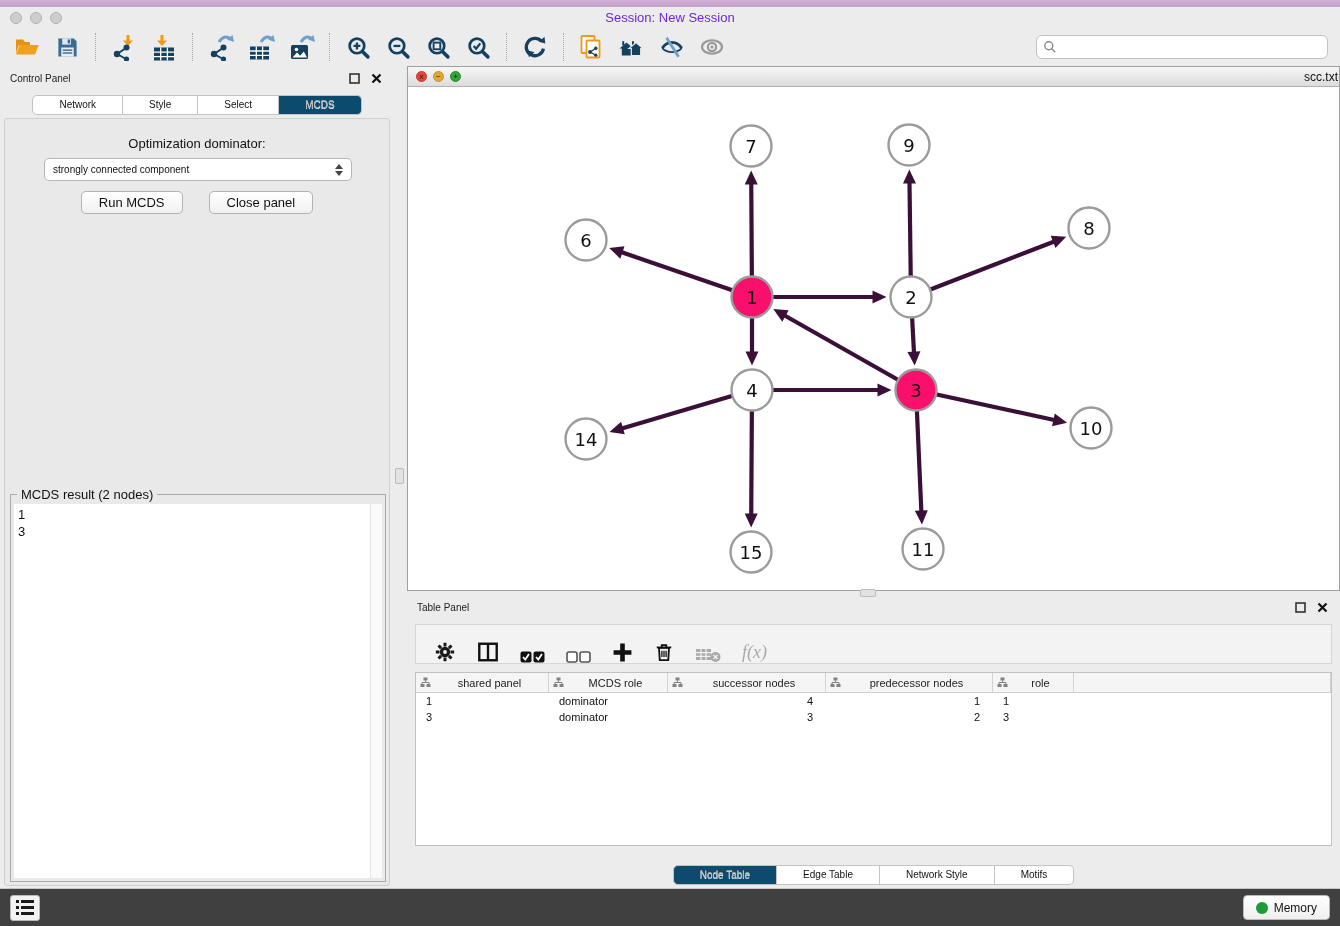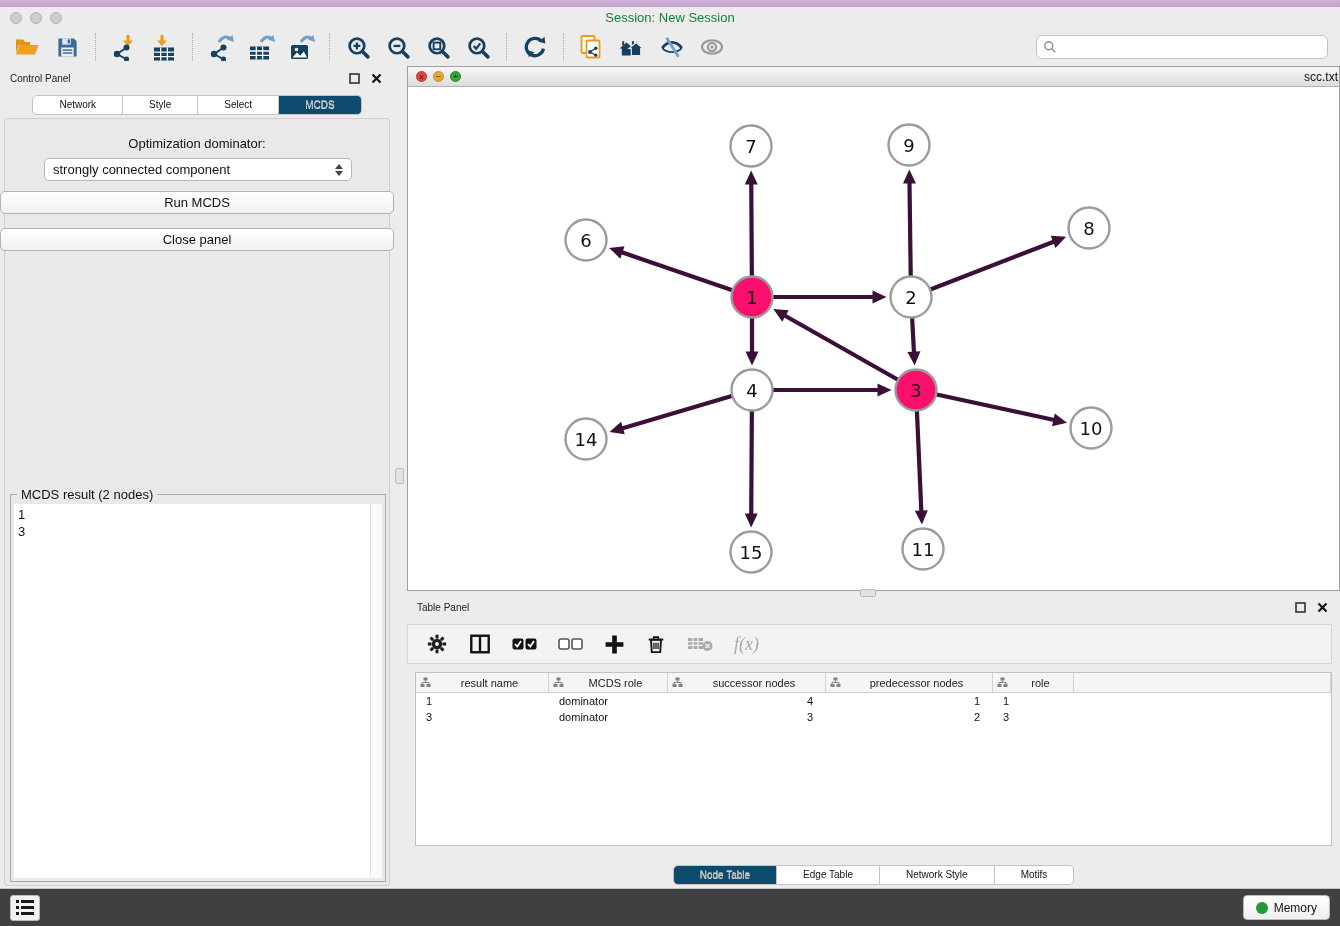--- a/index.html
+++ b/index.html
@@ -5,21 +5,21 @@
   * { box-sizing: border-box; margin: 0; padding: 0; }
   html,body { width:1340px; height:926px; }
   body { font-family:"Liberation Sans", sans-serif; background:#ececec; position:relative; overflow:hidden; }
   .abs { position:absolute; }
 
   
   .accent-strip { left:0; top:0; right:0; height:7px; background:linear-gradient(#cfb2d6,#c2a0ca); }
   .titlebar { left:0; top:7px; right:0; height:21px; display:flex; align-items:center; }
   .traffic-main { display:flex; gap:8px; margin-left:10px; }
   .traffic-main span { width:12px; height:12px; border-radius:50%; background:#cdcdcd; border:1px solid #b3b3b3; }
-  .main-title { position:absolute; left:0; right:0; text-align:center; color:#15803d; font-size:13px; }
+  .main-title { position:absolute; left:0; right:0; text-align:center; color:#6d28d9; font-size:13px; }
 
   
   .toolbar { left:0; top:28px; right:0; height:38px; display:flex; align-items:center; padding:0 12px 0 10px; gap:6px; }
   .tb-btn { width:34px; height:30px; display:flex; align-items:center; justify-content:center; }
   .tb-sep { width:1px; height:28px; border-left:1px dotted #a8a8a8; margin:0 5px; }
   .search-wrap { margin-left:auto; position:relative; }
   .search-input { width:292px; height:24px; border:1px solid #c2c2c2; border-radius:6px; background:#fff; padding:0 8px 0 26px; font-size:12px; outline:none; }
   .search-icon-s { position:absolute; left:7px; top:5px; }
 
   
@@ -27,26 +27,26 @@
   .panel-header { height:24px; display:flex; align-items:center; padding:0 10px; font-size:10px; color:#222; }
   .panel-header .spacer { flex:1; }
   .panel-hbtn { width:16px; height:16px; display:flex; align-items:center; justify-content:center; margin-left:6px; }
   .cp-body { position:absolute; left:4px; right:4px; top:52px; bottom:2px; background:#e9e9e9; border:1px solid #cfcfcf; border-radius:3px; }
   .tabstrip { position:absolute; left:0; right:0; top:29px; display:flex; justify-content:center; z-index:3; }
   .tab { font-size:10px; padding:3px 26px 4px; background:#fff; border:1px solid #c3c3c3; border-left:none; color:#111; cursor:default; }
   .tab:first-child { border-left:1px solid #c3c3c3; border-radius:5px 0 0 5px; }
   .tab:last-child { border-radius:0 5px 5px 0; }
   .tab.active-disabled { background:#0c4a6e; color:#b4b4b4; text-shadow:0 1px 0 #f2f2f2; }
   .opt-label { position:absolute; left:0; right:0; top:70px; text-align:center; font-size:13px; color:#111; }
-  .criterion-select { position:absolute; left:44px; top:92px; width:308px; height:23px; background:#fff; border:1px solid #b7b7b7; border-radius:5px; display:flex; align-items:center; padding:0 8px; font-size:13px; color:#111; }
+  .criterion-select { position:absolute; left:44px; top:92px; width:308px; height:23px; background:#fff; border:1px solid #b7b7b7; border-radius:5px; display:flex; align-items:center; padding:0 8px; font-size:10px; color:#111; }
   .stepper { margin-left:auto; display:flex; flex-direction:column; gap:2px; align-items:center; }
   .stepper i { width:0; height:0; border-left:4px solid transparent; border-right:4px solid transparent; display:block; }
   .stepper .up { border-bottom:5px solid #444; }
   .stepper .dn { border-top:5px solid #444; }
-  .cp-buttons { position:absolute; left:0; right:0; top:125px; display:flex; justify-content:center; gap:14px;flex-direction:column; }
+  .cp-buttons { position:absolute; left:0; right:0; top:125px; display:flex; justify-content:center; gap:26px; }
   .push-btn { height:23px; padding:0 17px; font-size:13px; color:#111; background:linear-gradient(#ffffff,#f1f1f1); border:1px solid #b2b2b2; border-radius:5px; }
   .mcds-result { position:absolute; left:10px; right:8px; top:428px; bottom:6px; border:1px solid #a9a9a9; }
   .mcds-legend { position:absolute; top:-8px; left:6px; background:#e9e9e9; padding:0 4px; font-size:13px; color:#111; }
   .mcds-text { position:absolute; left:3px; right:15px; top:9px; bottom:3px; background:#fff; font-size:13px; line-height:17px; padding:2px 4px; white-space:pre-line; color:#111; }
   .mcds-scroll { position:absolute; right:3px; top:9px; bottom:3px; width:12px; background:#fafafa; border-left:1px solid #e3e3e3; }
 
   
   .v-grab { left:395px; top:468px; width:9px; height:16px; background:#e2e2e2; border:1px solid #bcbcbc; border-radius:2px; }
   .h-grab { left:860px; top:589px; width:16px; height:8px; background:#e2e2e2; border:1px solid #bcbcbc; border-radius:2px; z-index:5; }
 
@@ -56,21 +56,21 @@
   .traffic-net { display:flex; gap:6px; margin-left:8px; z-index:2; }
   .traffic-net span { width:11px; height:11px; border-radius:50%; display:flex; align-items:center; justify-content:center; font-size:8px; font-weight:bold; color:rgba(0,0,0,.55); line-height:1; }
   .t-red   { background:#e3453e; border:1px solid #c03a33; }
   .t-yel   { background:#e5a733; border:1px solid #c78f2a; }
   .t-grn   { background:#35a53b; border:1px solid #2b8a31; }
   .net-title { position:absolute; left:0; right:1px; text-align:right; font-size:12px; color:#111; }
   .net-canvas { position:absolute; left:0; right:0; top:20px; bottom:0; background:#fff; overflow:hidden; }
 
   
   .table-panel { left:407px; top:595px; right:0; bottom:38px; background:#ececec; }
-  .tp-toolbar { position:absolute; left:0; right:8px; top:29px; height:40px; background:#f3f3f3; border:1px solid #d6d6d6; display:flex; align-items:center; gap:21px; padding-left:18px; }
+  .tp-toolbar { position:absolute; left:8px; right:8px; top:29px; height:40px; background:#f3f3f3; border:1px solid #d6d6d6; display:flex; align-items:flex-end; gap:21px; padding-left:18px; }
   .tp-tbtn { display:flex; align-items:center; justify-content:center; }
   .fx-label { font-family:"Liberation Serif", serif; font-style:italic; font-size:18px; color:#a9a9a9; }
   .tp-table { position:absolute; left:8px; right:8px; top:77px; height:174px; background:#fff; border:1px solid #c2c2c2; }
   .tp-head { display:grid; grid-template-columns:133px 119px 158px 167px 81px 1fr; height:20px; background:#f5f5f5; border-bottom:1px solid #cfcfcf; }
   .tp-hcell { display:flex; align-items:center; border-right:1px solid #d2d2d2; font-size:11px; color:#222; padding:0 4px; gap:4px; }
   .tp-hcell span { flex:1; text-align:center; }
   .tp-row { display:grid; grid-template-columns:133px 119px 158px 167px 81px 1fr; height:16px; font-size:11px; color:#111; }
   .tp-cell { display:flex; align-items:center; padding:0 10px; overflow:hidden; }
   .tp-cell.r { justify-content:flex-end; padding-right:13px; }
   .tp-tabs { position:absolute; left:0; right:0; bottom:3px; display:flex; justify-content:center; }
@@ -441,21 +441,21 @@
     <div class="tp-head" id="table-head">
         <div class="tp-hcell">
           <svg width="11" height="11" viewBox="0 0 11 11">
             <path d="M5.5 3.5v2M2 7V5.5h7V7" fill="none" stroke="#828282" stroke-width="1"></path>
             <g fill="#828282">
               <rect x="3.5" y="0.5" width="4" height="3"></rect>
               <rect x="0.5" y="7" width="4" height="3"></rect>
               <rect x="6.5" y="7" width="4" height="3"></rect>
             </g>
           </svg>
-          <span>result name</span>
+          <span>shared panel</span>
         </div>
         <div class="tp-hcell">
           <svg width="11" height="11" viewBox="0 0 11 11">
             <path d="M5.5 3.5v2M2 7V5.5h7V7" fill="none" stroke="#828282" stroke-width="1"></path>
             <g fill="#828282">
               <rect x="3.5" y="0.5" width="4" height="3"></rect>
               <rect x="0.5" y="7" width="4" height="3"></rect>
               <rect x="6.5" y="7" width="4" height="3"></rect>
             </g>
           </svg>

